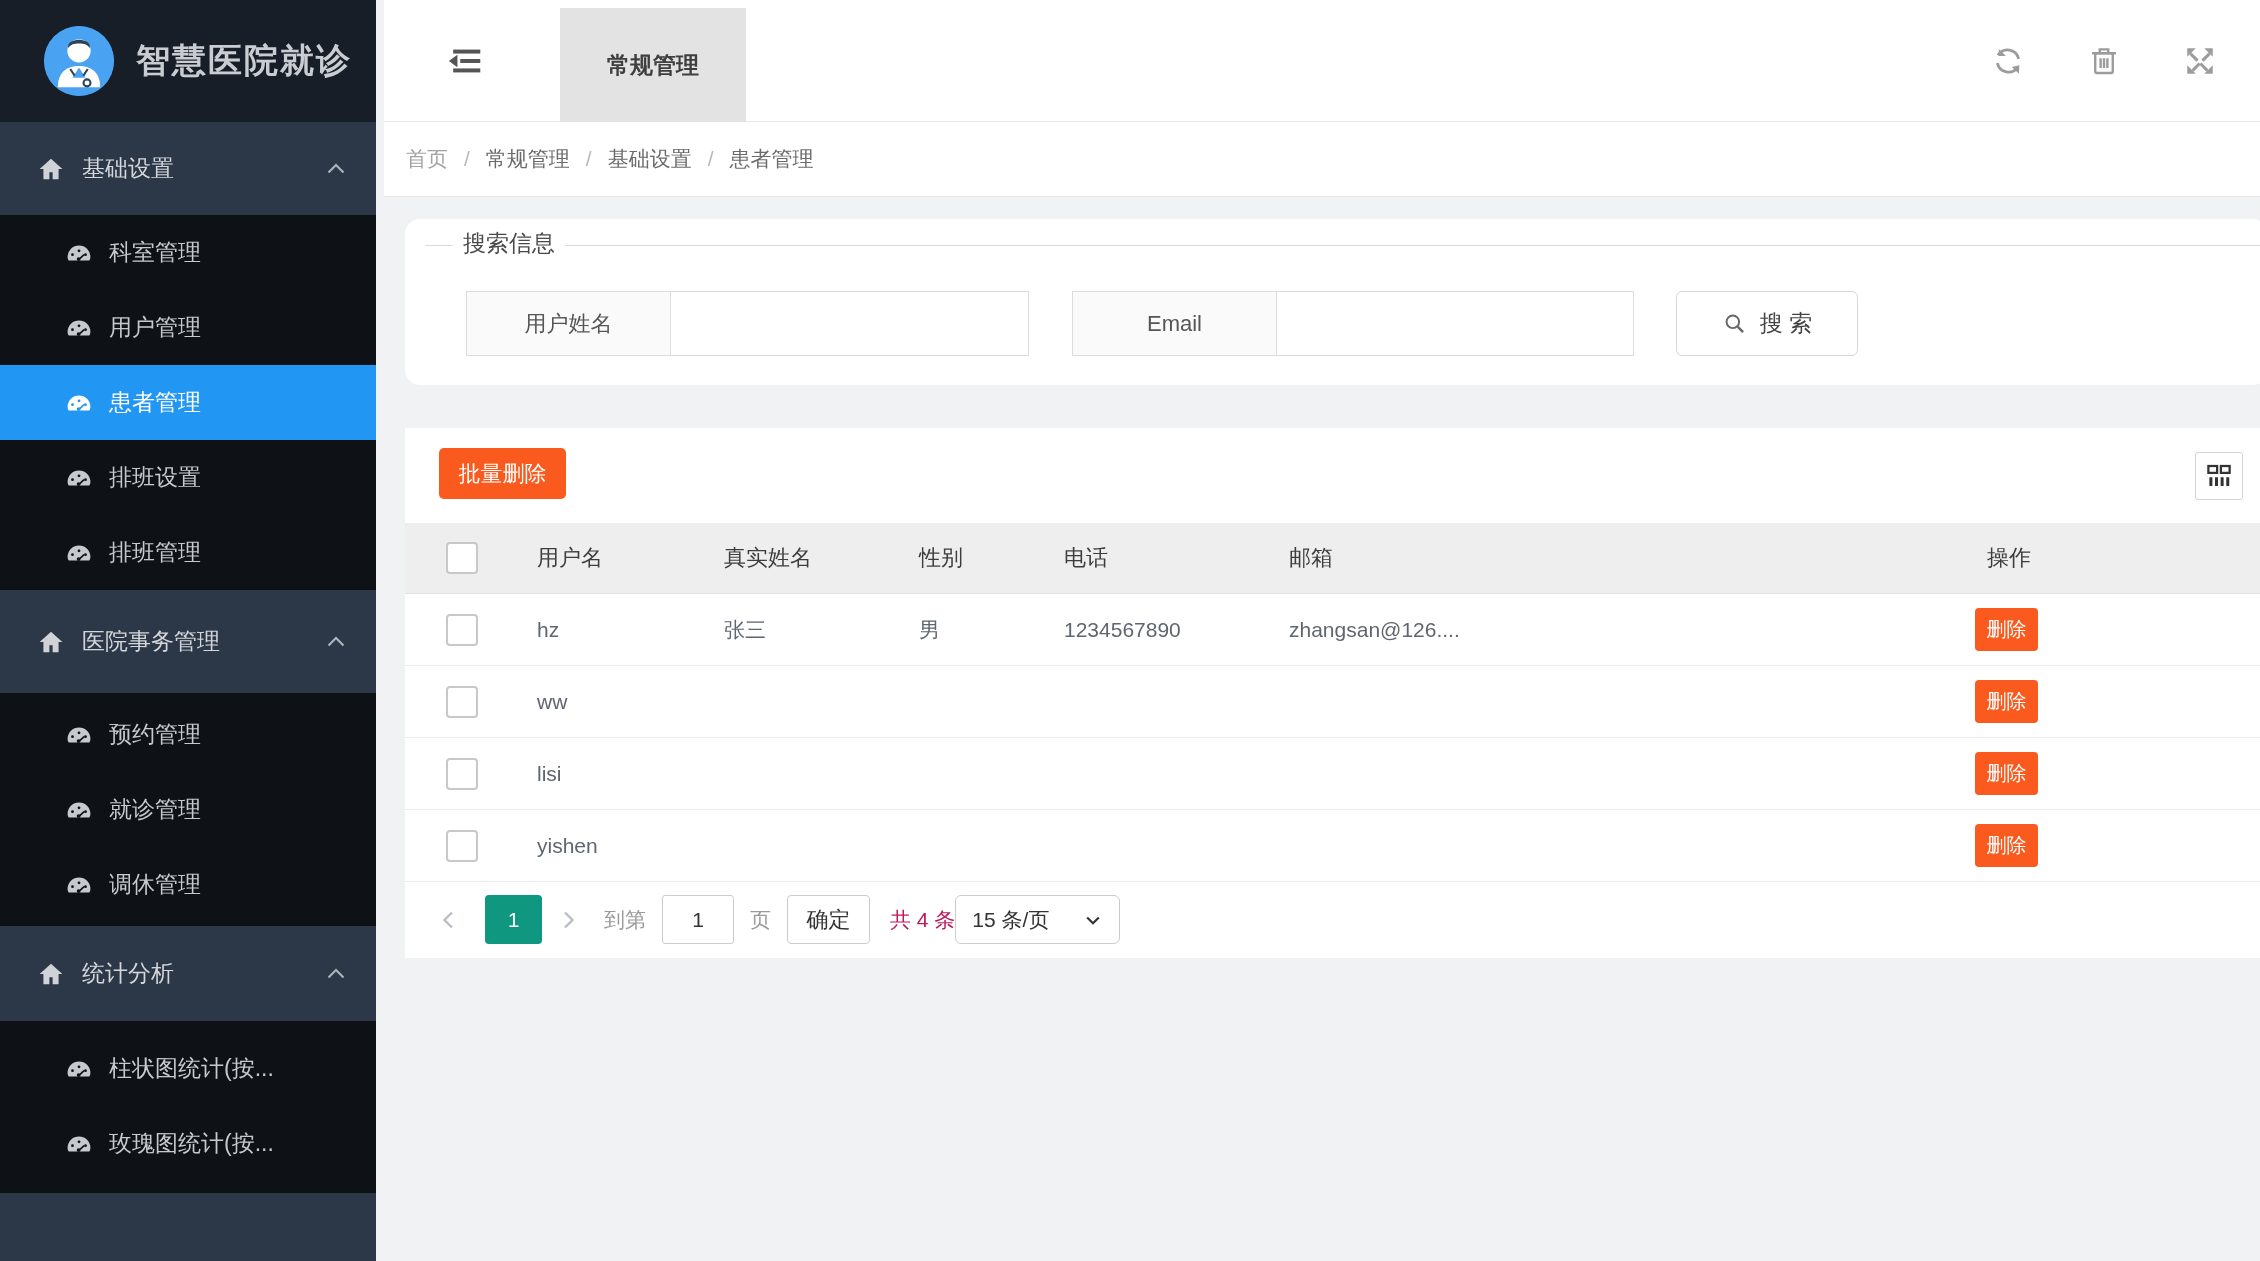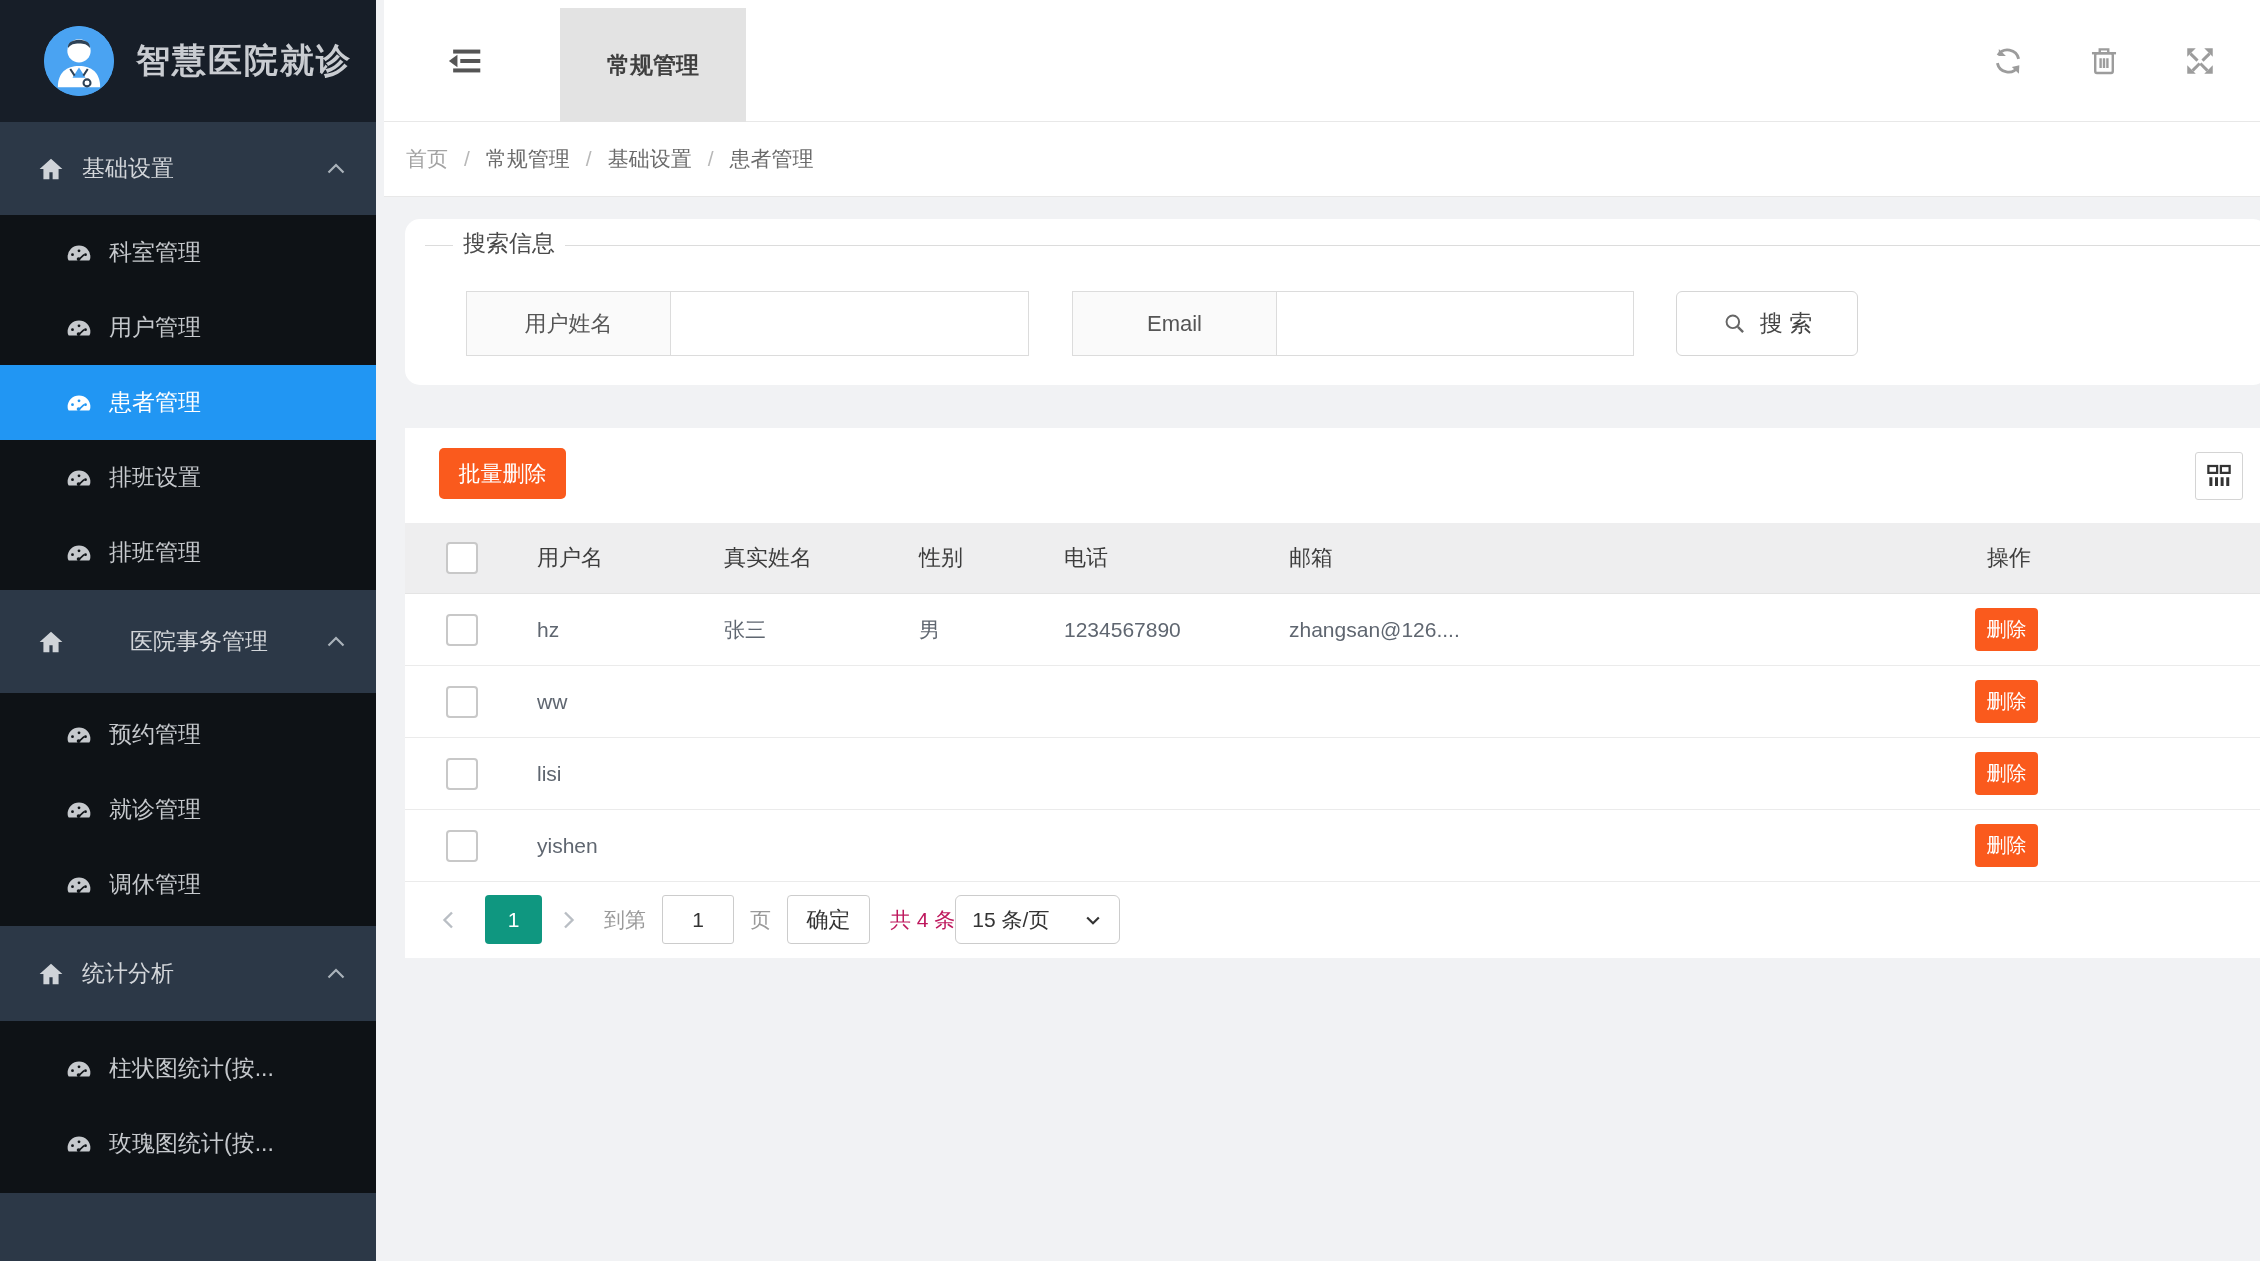--- a/index.html
+++ b/index.html
@@ -176,21 +176,21 @@
             <circle class="gauge-cut" cx="12" cy="10" r="1.3"></circle>
             <circle class="gauge-cut" cx="18" cy="13.5" r="1.3"></circle>
             <path class="gauge-cut" d="m11.2 17.5 5-4.6 1 1.1-4.9 4.7z"></path>
             <circle class="gauge-cut" cx="11.6" cy="17.6" r="1.7"></circle>
           </svg>
       </span>
       <span class="m-label">排班管理</span>
     </div>
   </div>
 
-  <div class="menu-group-header" style="height:103px;gap:48px;">
+  <div class="menu-group-header" style="height:103px;">
     <span class="g-icon">
       <svg viewBox="0 0 24 24" width="26" height="26">
           <path d="M12 2.5 1.5 12H5v9.5h5.5V15h3v6.5H19V12h3.5z" fill="currentColor"></path>
         </svg>
     </span>
     <span class="g-label">医院事务管理</span>
     <span class="g-chev">
       <svg viewBox="0 0 24 24" width="24" height="24">
           <path d="M4.5 15.5 12 8l7.5 7.5" fill="none" stroke="currentColor" stroke-width="2.2"></path>
         </svg>

